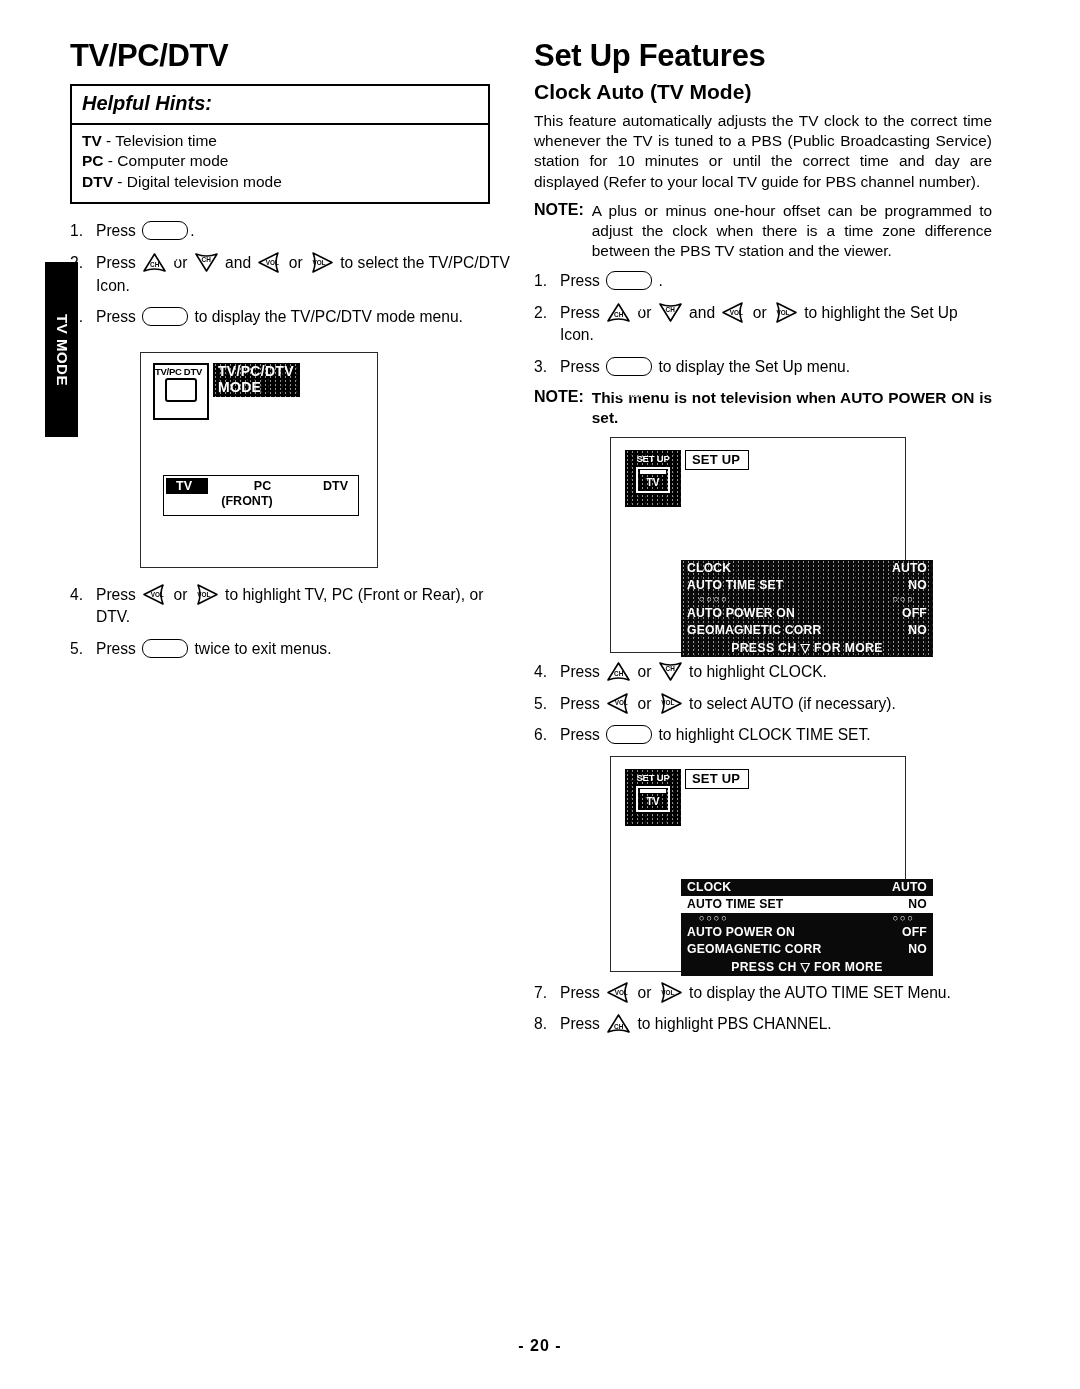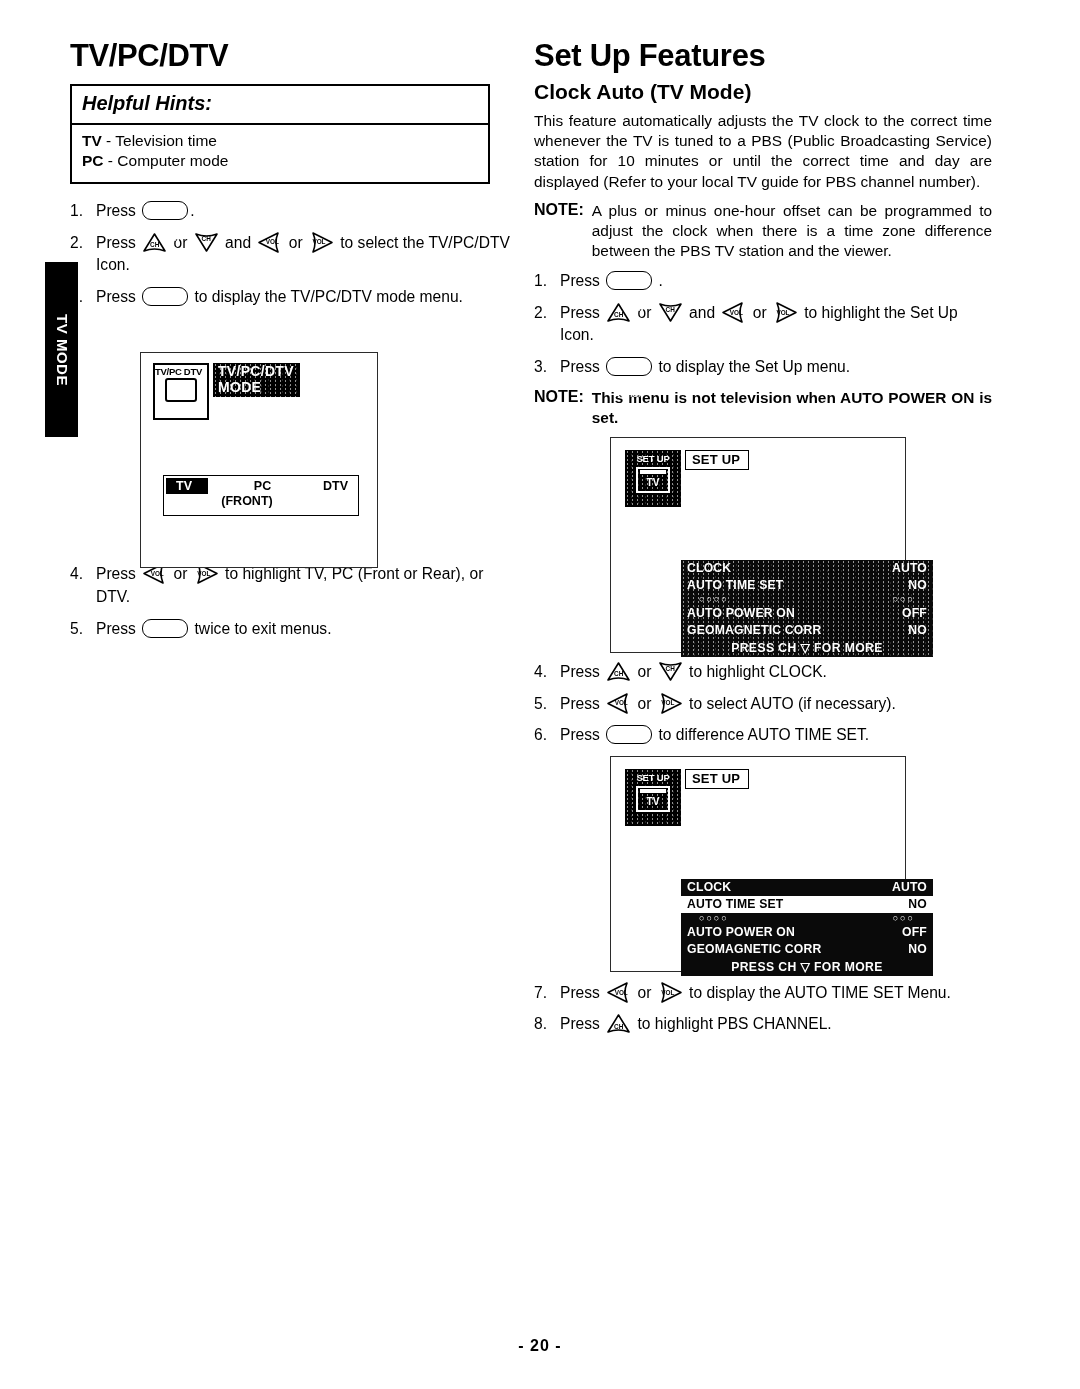--- a/index.html
+++ b/index.html
@@ -439,20 +439,23 @@
     <h1 class="title">TV/PC/DTV</h1>
 
     <div class="hints-box">
       <div class="hints-head">Helpful Hints:</div>
       <div class="hints-body">
         <div>
           <b>TV</b><span> - Television time</span>
         </div>
         <div>
           <b>PC</b><span> - Computer mode</span>
+        </div>
+        <div>
+          <b>DTV</b><span> - Digital television mode</span>
         </div>
       </div>
     </div>
 
     <ol class="steps" style="margin-top:16px;">
       <li>
         <span class="num">1.</span>
         <span class="txt"><span>Press </span><span class="key-action"><i>ACTION</i></span><span>.</span></span>
       </li>
       <li>
@@ -608,21 +611,21 @@
       <li>
         <span class="num">5.</span>
         <span class="txt"><span>Press </span><span class="key-arrow vol-l"><svg width="25" height="21" viewBox="0 0 25 21">
                 <path d="M2 10.5 L21 1 Q17 10.5 21 20 Z" fill="none" stroke="#000" stroke-width="1.6" stroke-linejoin="round"></path>
               </svg><span>VOL</span></span><span> or </span><span class="key-arrow vol-r"><svg width="25" height="21" viewBox="0 0 25 21">
                 <path d="M23 10.5 L4 1 Q8 10.5 4 20 Z" fill="none" stroke="#000" stroke-width="1.6" stroke-linejoin="round"></path>
               </svg><span>VOL</span></span><span> to select AUTO (if necessary).</span></span>
       </li>
       <li>
         <span class="num">6.</span>
-        <span class="txt"><span>Press </span><span class="key-action"><i>ACTION</i></span><span> to difference AUTO TIME SET.</span></span>
+        <span class="txt"><span>Press </span><span class="key-action"><i>ACTION</i></span><span> to highlight CLOCK TIME SET.</span></span>
       </li>
     </ol>
 
     <div class="screen screen-right-2">
       <div class="osd-iconrow" style="left:14px; top:12px;">
         <div class="osd-icon-dark">
           <div class="noise"></div>
           <div class="lbl1">SET UP</div>
           <div class="tvbox">
               <b>TV</b>

